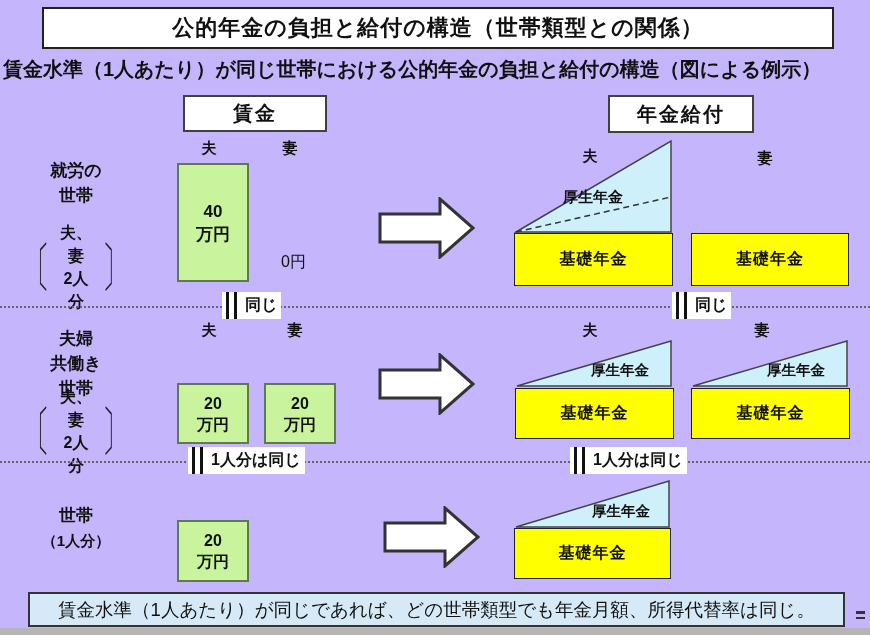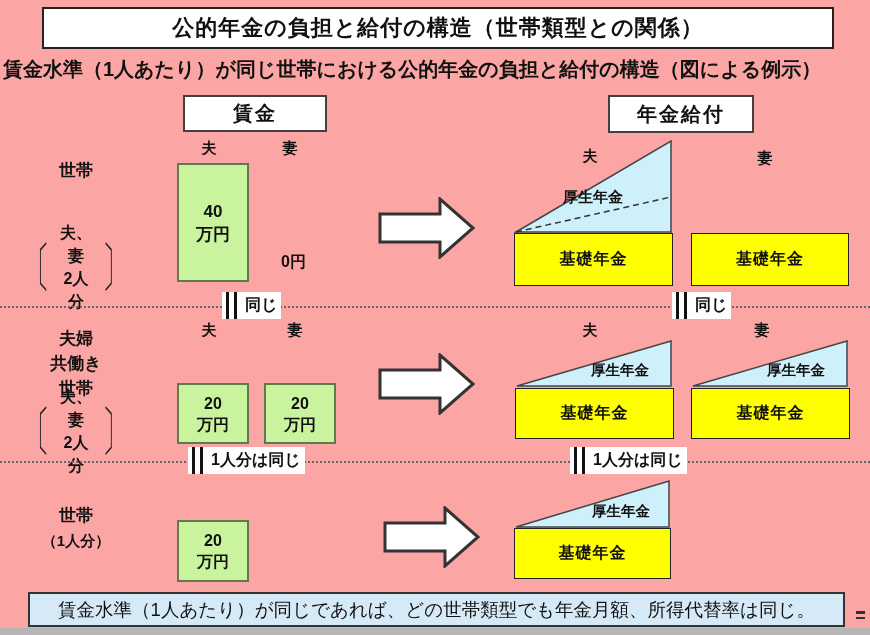--- a/index.html
+++ b/index.html
@@ -1,37 +1,37 @@
 <!DOCTYPE html>
 <html><head>
 <meta charset="utf-8">
 <style>
   html,body{margin:0;padding:0;background:#fff;}
-  #stage{position:relative;width:870px;height:635px;background:#fca5a5;overflow:hidden;
+  #stage{position:relative;width:870px;height:635px;background:#c4b5fd;overflow:hidden;
          font-family:"Liberation Sans","DejaVu Sans",sans-serif;color:#111;}
   .abs{position:absolute;}
   .ctr{display:flex;align-items:center;justify-content:center;}
   
   .titlebox{border:2.5px solid #222;background:#fff;font-size:22px;font-weight:bold;letter-spacing:1px;}
   .subtitle{font-size:20px;font-weight:bold;white-space:nowrap;letter-spacing:0px;}
   .hdrbox{border:2px solid #404040;background:#fff;font-size:20px;font-weight:bold;letter-spacing:2px;}
   
   .person{font-size:15px;font-weight:bold;text-align:center;width:28px;}
   
   .hh{font-size:17px;font-weight:bold;text-align:center;line-height:25px;}
   .hh .line{display:block;}
   .bracketrow{display:flex;align-items:center;justify-content:center;}
   .brch{font-size:46px;font-weight:400;transform:scale(.55,1.18);color:#222;line-height:46px;}
   .brlines{font-size:16px;font-weight:bold;text-align:center;line-height:23px;}
   .brlines .line{display:block;}
   
   .wagebox{background:#c9f39c;border:2px solid #5f7a4e;display:flex;flex-direction:column;
            align-items:center;justify-content:center;font-size:17px;font-weight:bold;line-height:23px;}
   .wagebox .blk{display:block;}
-  .zero{font-size:16px;font-weight:bold;}
+  .zero{font-size:16px;font-weight:normal;}
   
   .kiso{background:#ffff00;border:1.5px solid #222;display:flex;align-items:center;justify-content:center;
         font-size:16px;font-weight:bold;letter-spacing:1px;}
   .trilabel{font-size:15px;font-weight:bold;white-space:nowrap;}
   
   .dotline{border-top:2px dotted #666;height:0;}
   .marker{display:flex;align-items:center;background:#fff;padding:0 4px;}
   .dbar{display:inline-block;width:5px;height:27px;border-left:3px solid #111;border-right:3px solid #111;margin-right:8px;}
   .mtext{font-size:16px;font-weight:bold;white-space:nowrap;}
   
@@ -56,20 +56,21 @@
   <div class="abs ctr hdrbox" style="left:608px;top:95px;width:142px;height:34px">
     <span>年金給付</span>
   </div>
 
   <div class="abs person" style="left:195px;top:139px">夫</div>
   <div class="abs person" style="left:276px;top:139px">妻</div>
   <div class="abs person" style="left:576px;top:147px">夫</div>
   <div class="abs person" style="left:751px;top:149px">妻</div>
 
   <div class="abs hh" style="left:18px;top:158px;width:116px">
+    <span class="line">就労の</span>
     <span class="line">世帯</span>
   </div>
   <div class="abs bracketrow" style="left:14px;top:238px;width:124px;height:58px">
     <span class="brch">〔</span>
     <div class="brlines">
       <span class="line">夫、妻</span>
       <span class="line">2人分</span>
     </div>
     <span class="brch">〕</span>
   </div>

